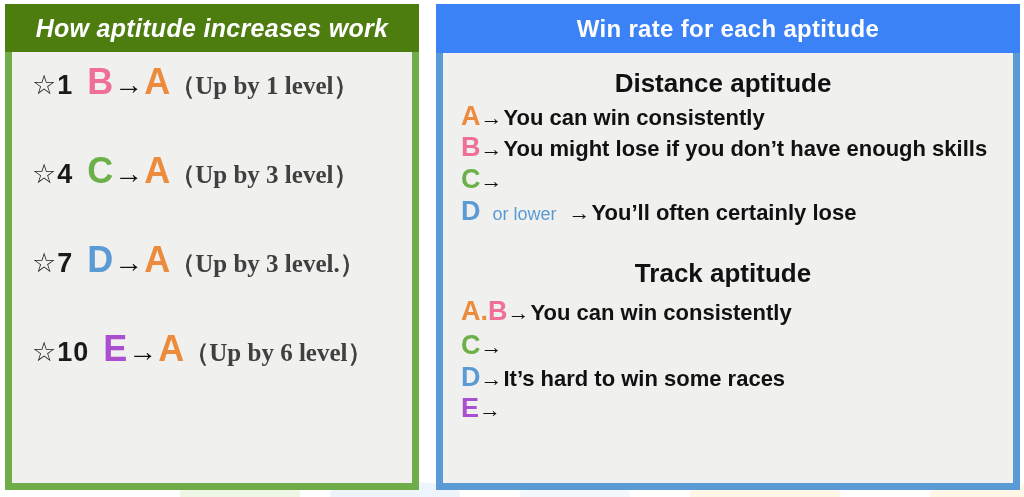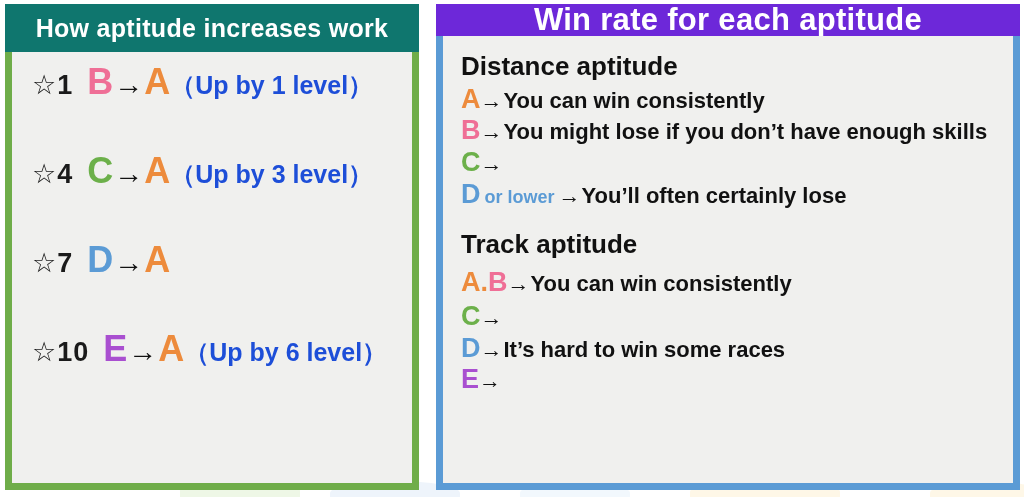--- a/index.html
+++ b/index.html
@@ -25,62 +25,62 @@
   
   .panel{box-sizing:border-box;display:flex;flex-direction:column;}
   .panel-left{position:absolute;left:5px;top:4px;width:414px;height:486px;}
   .panel-right{position:absolute;left:436px;top:4px;width:584px;height:486px;}
 
   .panel-head{
     color:#ffffff;text-align:center;font-weight:bold;
     letter-spacing:.3px;
     display:flex;align-items:center;justify-content:center;
   }
-  .panel-left .panel-head{background:#0f766e;height:48px;font-size:25px;}
-  .panel-right .panel-head{background:#6d28d9;height:32px;font-size:31px;}
+  .panel-left .panel-head{background:#4d7c0f;height:48px;font-size:25px;font-style:italic;}
+  .panel-right .panel-head{background:#3b82f6;height:49px;font-size:24px;}
 
   .panel-body{
     flex:1;background:#f0f0ee;
     box-sizing:border-box;
   }
   .panel-left .panel-body{border:7px solid #6fad49;border-top:0;padding:12px 14px 6px 14px;}
-  .panel-right .panel-body{border:7px solid #5b9bd5;border-top:0;padding:14px 28px 6px 18px;}
+  .panel-right .panel-body{border:7px solid #5b9bd5;border-top:0;padding:14px 28px 6px 18px;text-align:center;}
 
   
   .lv-row{
     display:flex;align-items:baseline;
     font-size:27px;font-weight:bold;color:#1a1a1a;
     height:89px;
     padding-left:6px;
     white-space:nowrap;
   }
   .lv-star{font-size:27px;font-weight:bold;margin-right:14px;letter-spacing:1px;}
   .grade{font-size:36px;font-weight:bold;line-height:1;}
   .arrow{font-size:29px;font-weight:bold;margin:0 1px;color:#111;}
-  .lv-note{font-size:25px;font-weight:bold;color:#1d4ed8;}
+  .lv-note{font-size:25px;font-weight:bold;color:#404040;font-family:Liberation Serif, serif;}
 
   .note-block{
     font-size:19px;font-weight:bold;color:#1a1a1a;
     line-height:1.45;margin-top:-4px;padding-left:4px;
   }
 
   
   .sec-title{
     font-size:26px;font-weight:bold;color:#111;
     margin:0 0 2px 0;line-height:1.25;
   }
-  .sec-title.second{margin-top:16px;}
+  .sec-title.second{margin-top:28px;}
   .wr-row{
     font-size:22px;font-weight:bold;color:#111;
     line-height:1.45;white-space:nowrap;
     display:flex;align-items:baseline;
   }
   .wr-row .grade{font-size:27px;}
   .wr-row .arrow{font-size:22px;margin:0 1px 0 0;}
-  .sub{font-size:18px;font-weight:bold;margin:0 4px;}
+  .sub{font-size:18px;font-weight:normal;margin:0 12px;}
   .dot{font-size:27px;font-weight:bold;}
 
   
   .g-A{color:#ed8b3c;}
   .g-B{color:#ef6f96;}
   .g-C{color:#6cb04a;}
   .g-D{color:#5b9bd5;}
   .g-E{color:#a94fd0;}
   .g-F{color:#4a90e2;}
 </style>
@@ -115,20 +115,21 @@
         <span class="arrow">→</span>
         <span class="grade g-A">A</span>
         <span class="lv-note">（Up by 3 level）</span>
       </div>
 
       <div class="lv-row">
         <span class="lv-star">☆7</span>
         <span class="grade g-D">D</span>
         <span class="arrow">→</span>
         <span class="grade g-A">A</span>
+        <span class="lv-note">（Up by 3 level.）</span>
       </div>
 
       <div class="lv-row">
         <span class="lv-star">☆10</span>
         <span class="grade g-E">E</span>
         <span class="arrow">→</span>
         <span class="grade g-A">A</span>
         <span class="lv-note">（Up by 6 level）</span>
       </div>
 

